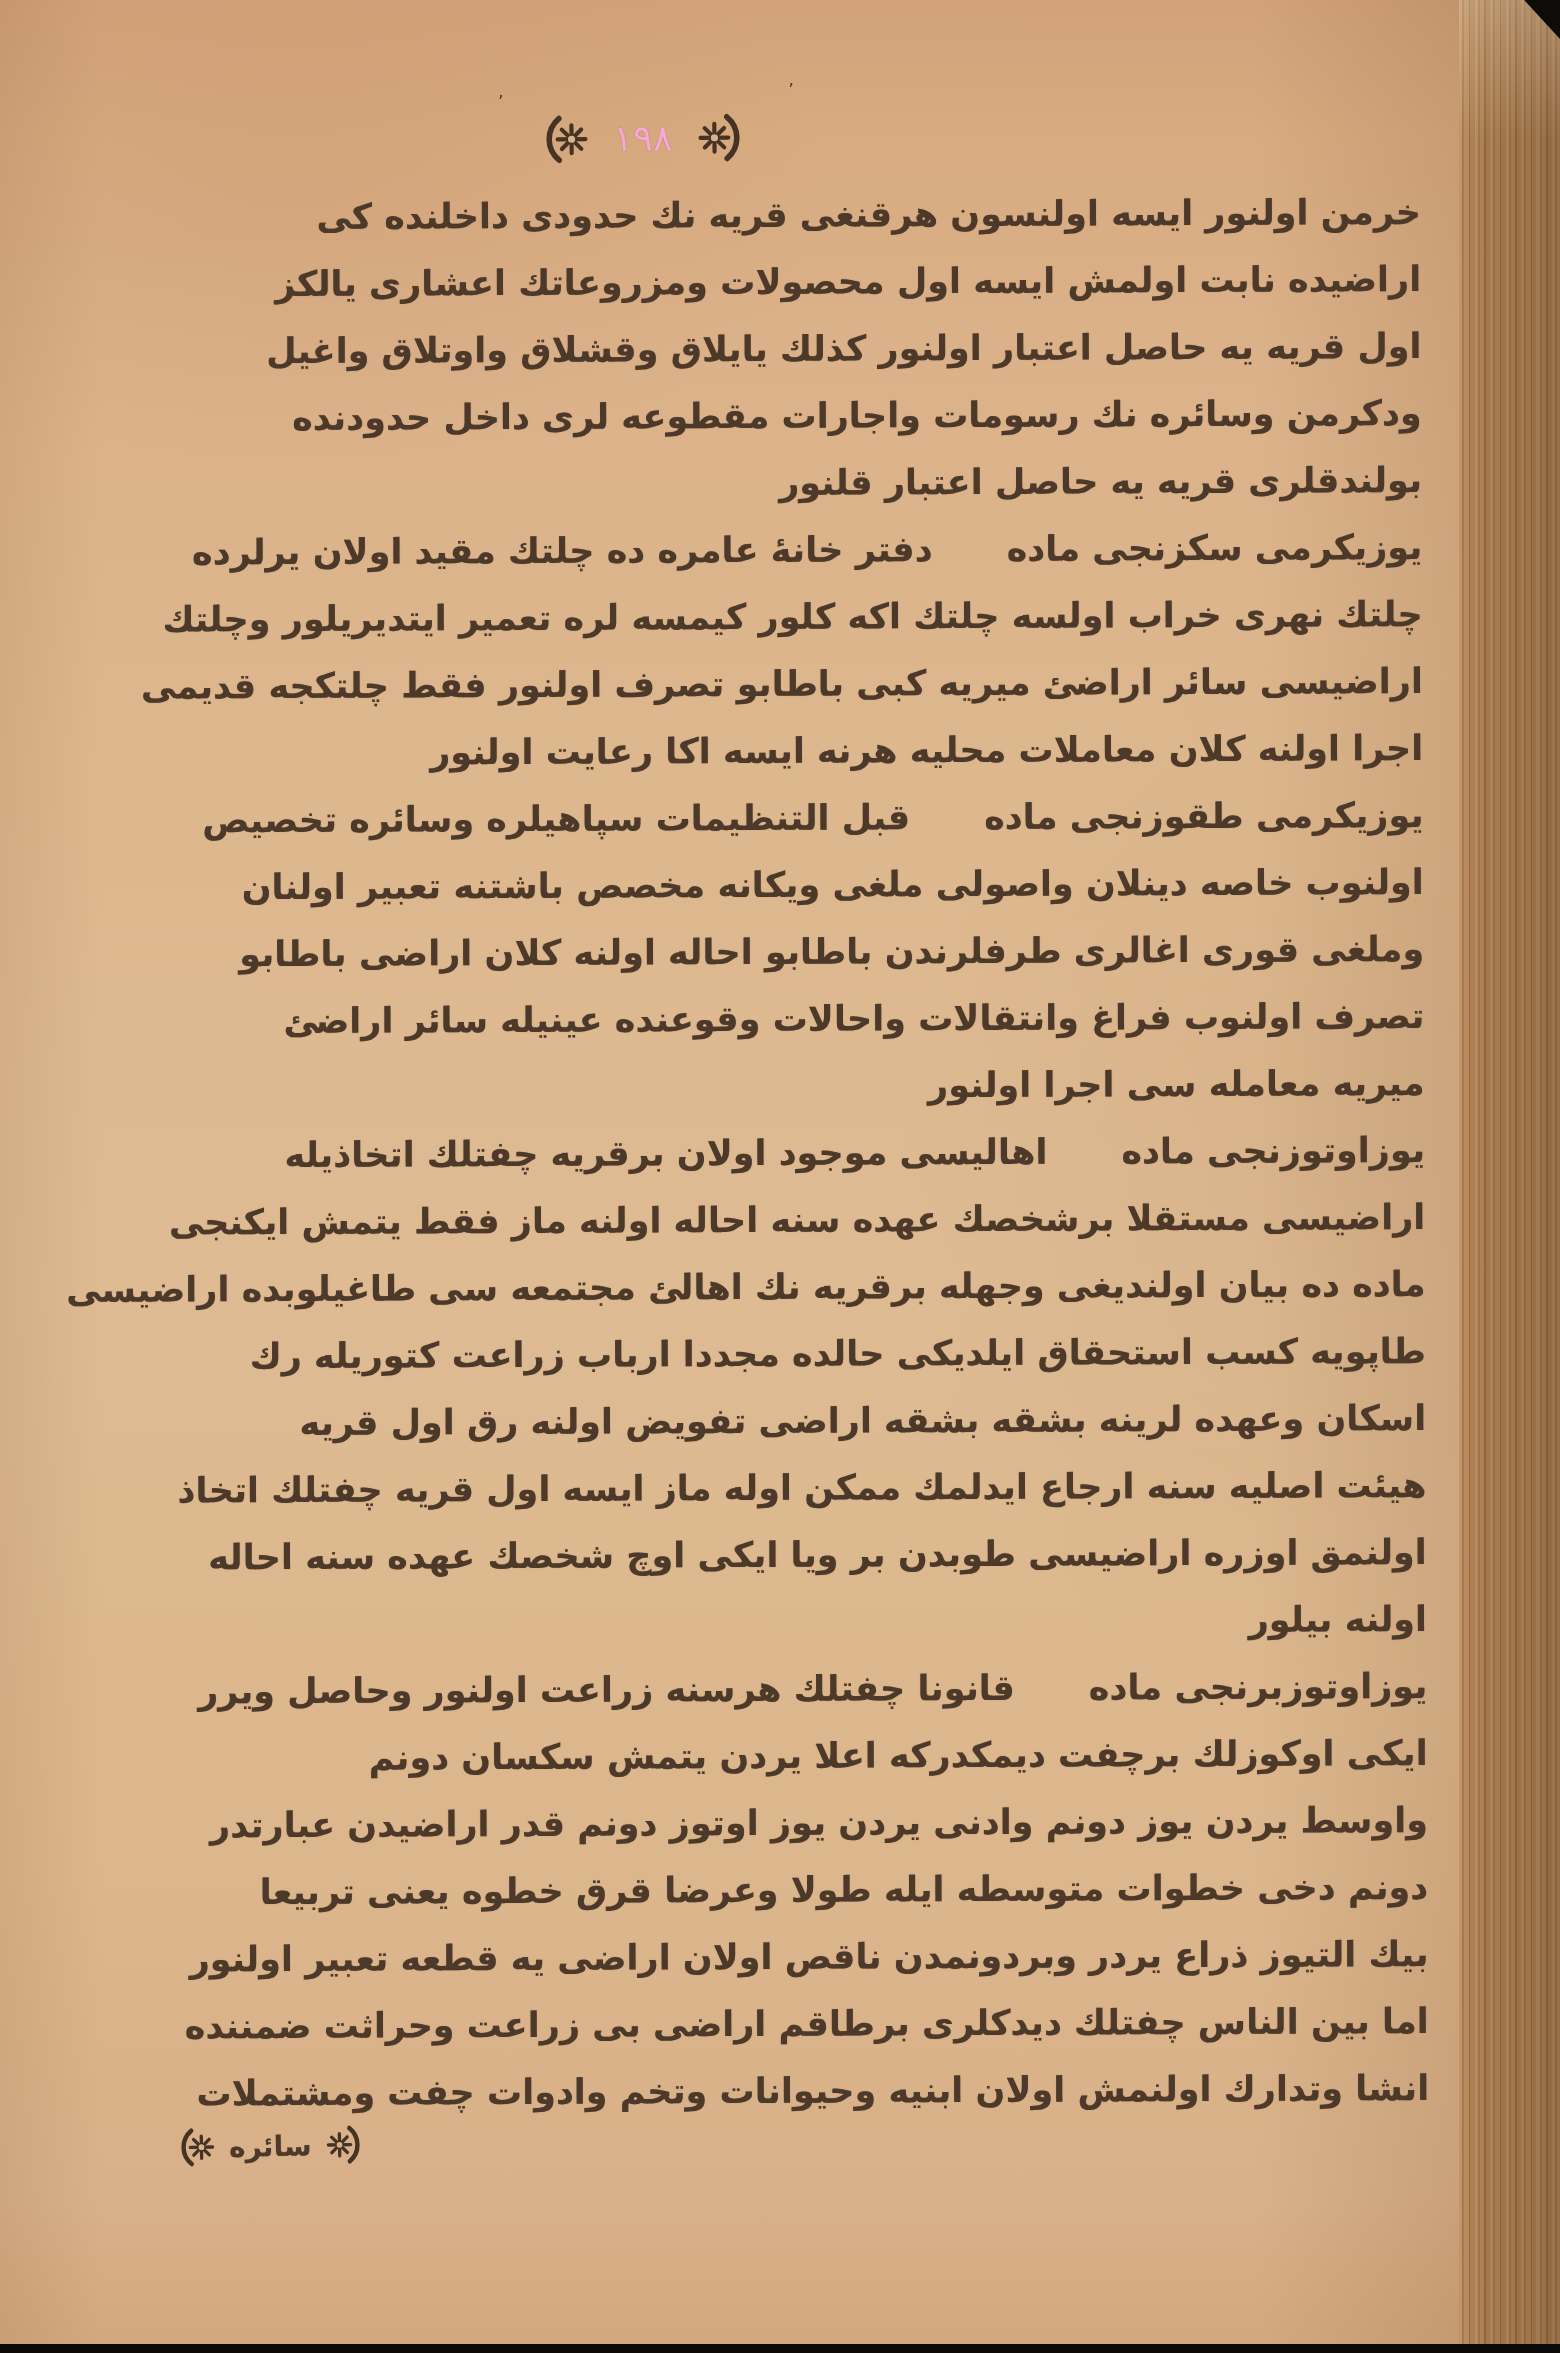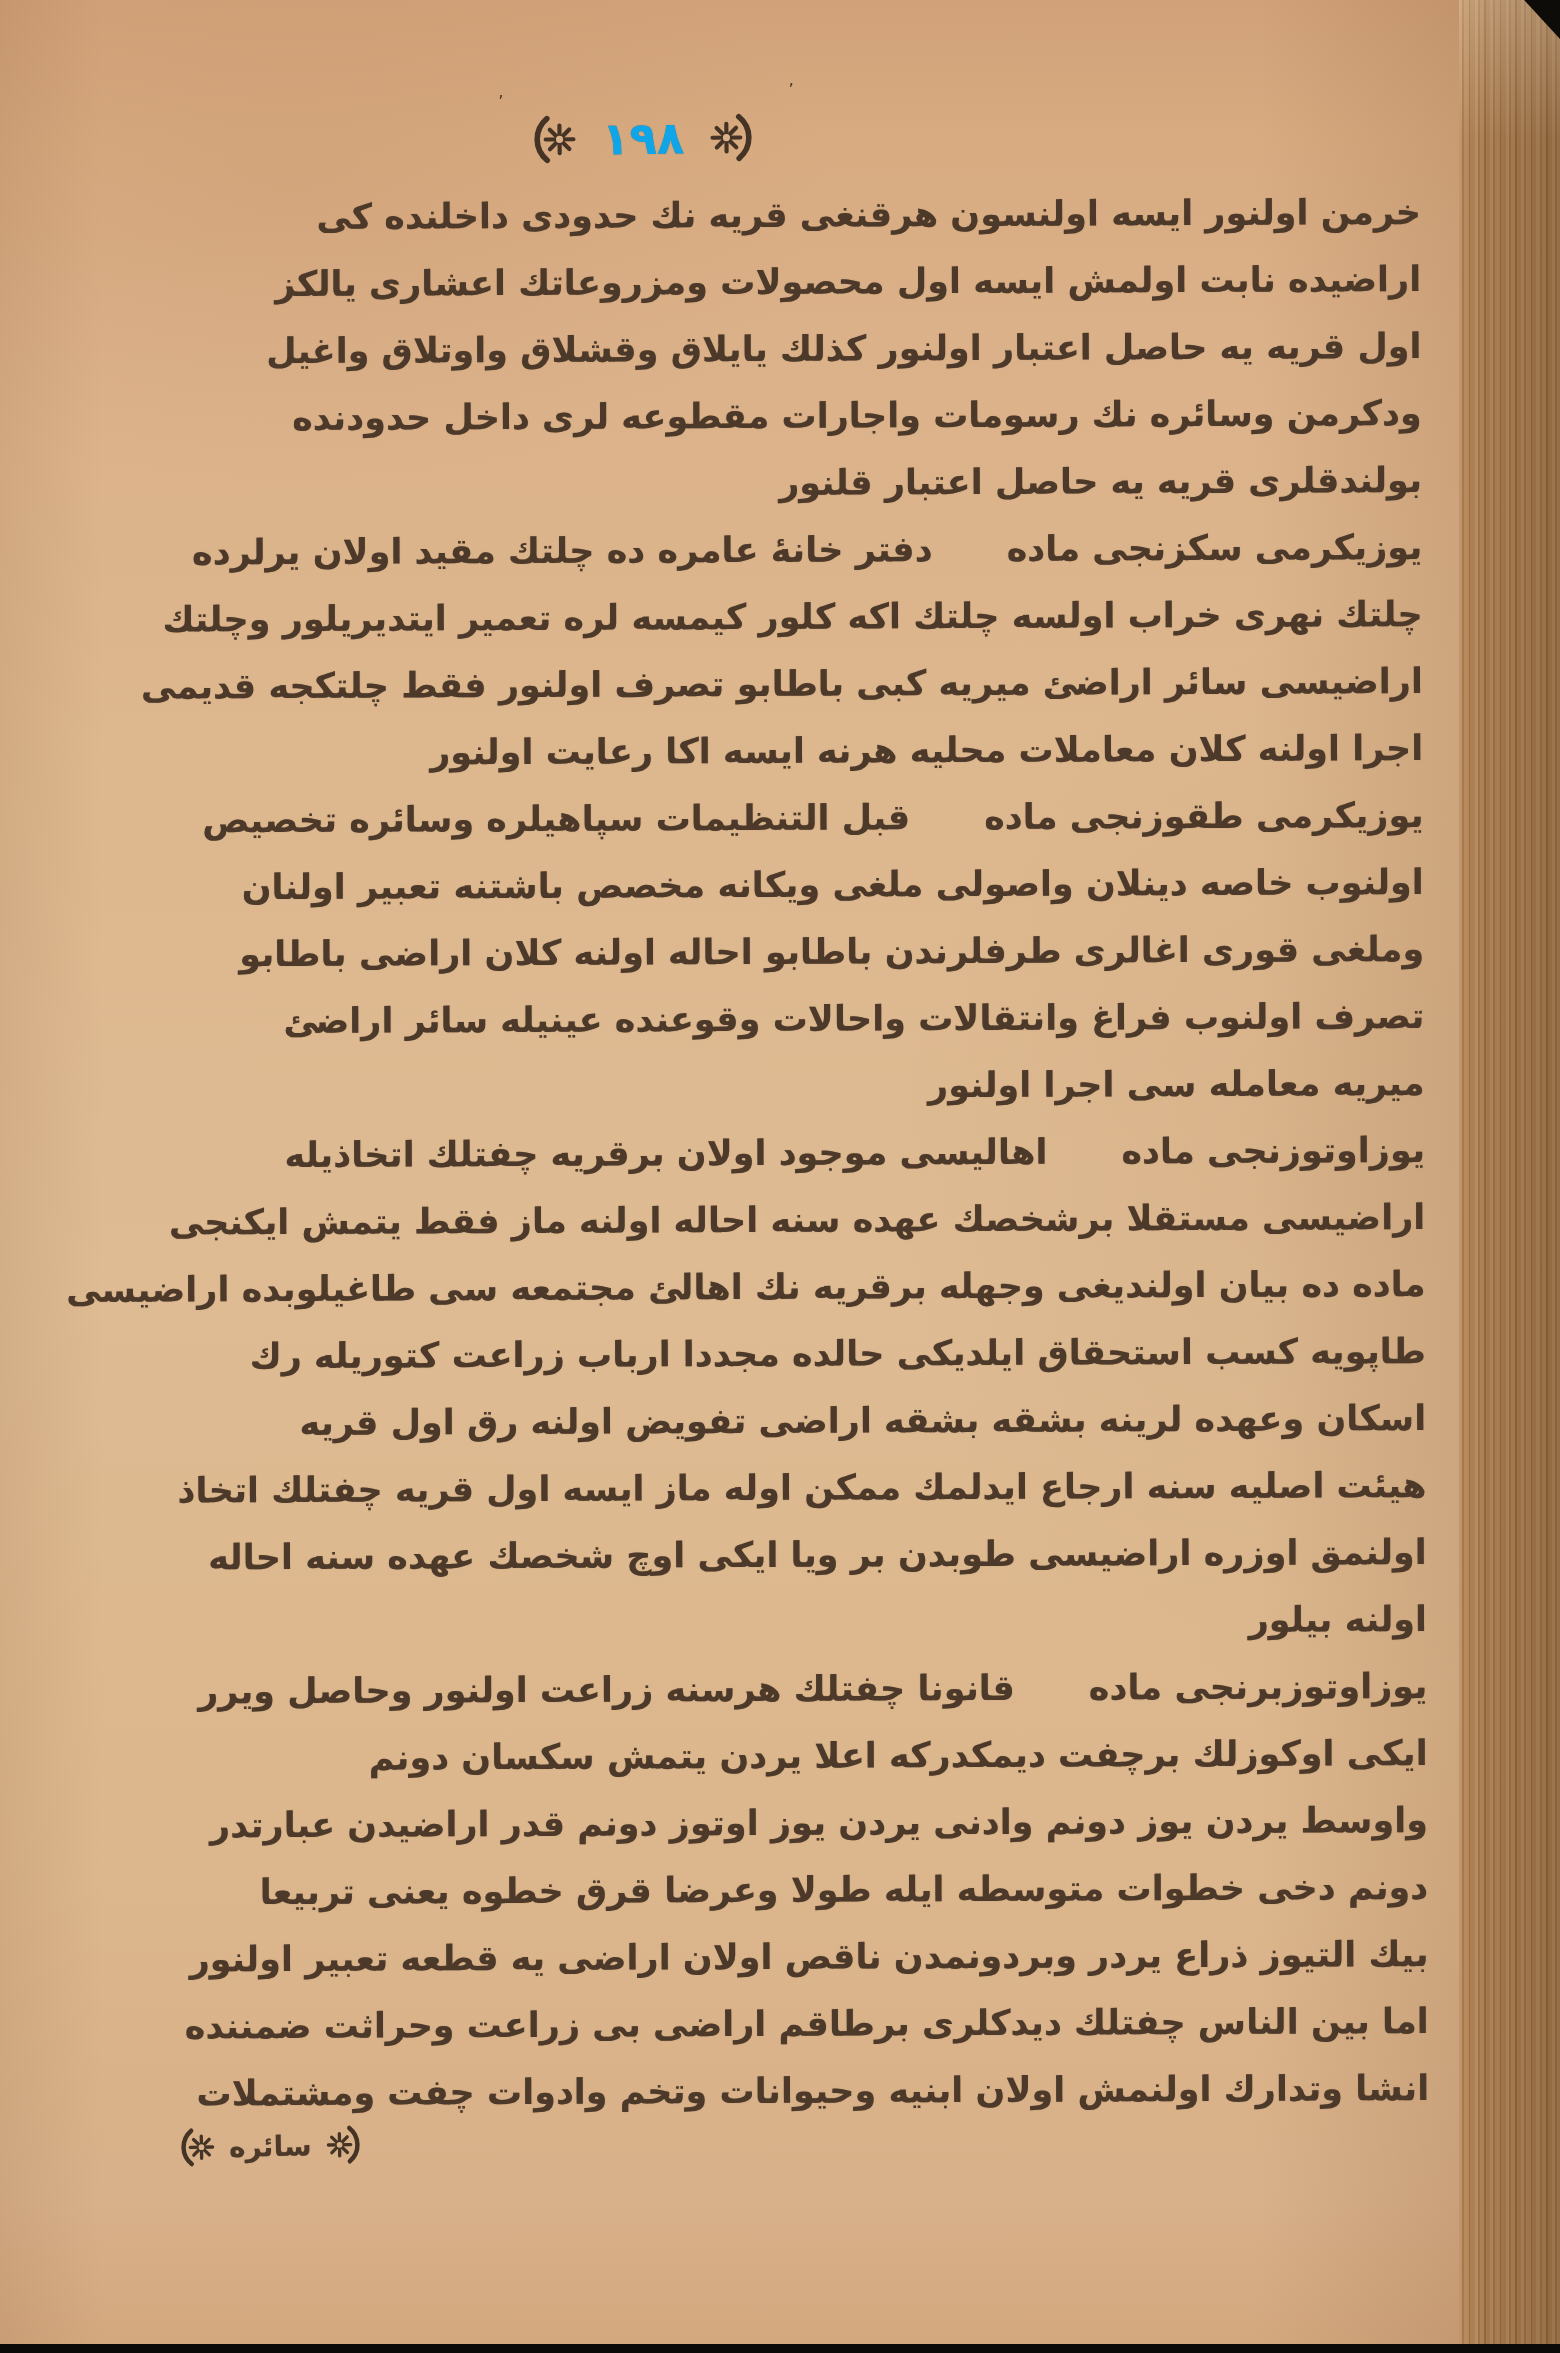--- a/index.html
+++ b/index.html
@@ -42,22 +42,22 @@
     background:#0c0a08;
   }
   
   .header{
     position:absolute;left:514px;top:100px;width:258px;height:77px;
     display:flex;align-items:center;justify-content:center;gap:22.4px;
     color:#47352a;
     transform:rotate(-0.6deg);
   }
   .page-num{
-    font-size:45px;font-weight:700;letter-spacing:5.2px;
-    color:#0ea5e9;text-shadow:0 0 0.9px rgba(74,56,43,0.55);
+    font-size:37px;font-weight:400;letter-spacing:5.2px;
+    color:#f9a8d4;text-shadow:0 0 0.9px rgba(74,56,43,0.55);
   }
   .orn{width:50px;height:53px;stroke:#453425;fill:none;}
   .orn .petals{stroke-width:3;stroke-linecap:round;}
   .orn .cres{stroke-width:4;stroke-linecap:round;}
   .orn .hole{fill:#d9b289;stroke:none;}
   .flip{transform:scaleX(-1);}
   .speck{position:absolute;font-size:17px;color:#4a382b;}
   .speck.s1{left:-15.5px;top:-10.3px;}
   .speck.s2{right:-22.4px;top:-19px;}
   

